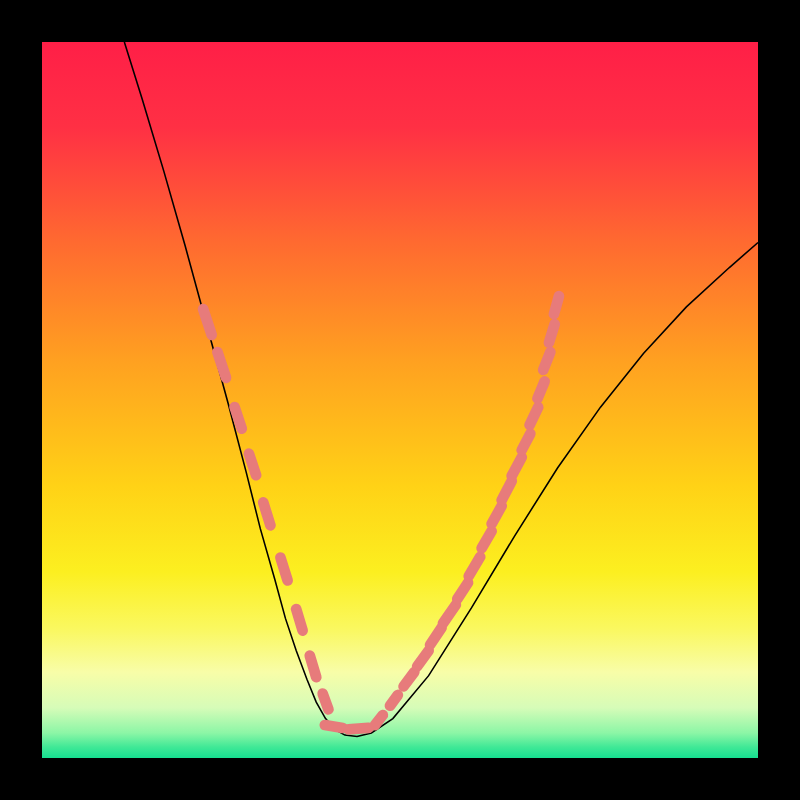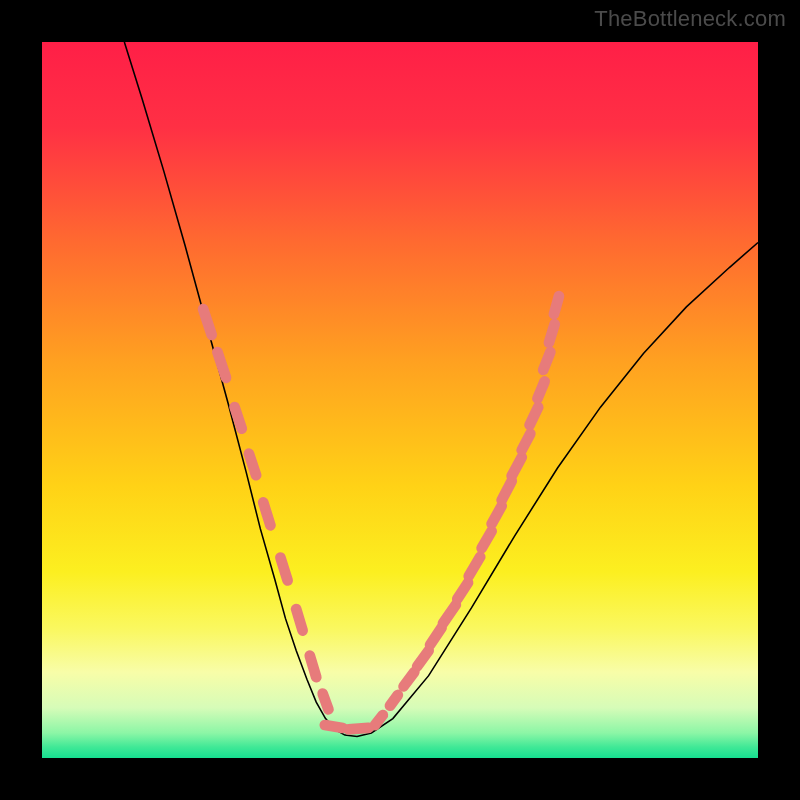--- a/index.html
+++ b/index.html
@@ -102,14 +102,13 @@
           <line x1="692" y1="498" x2="702" y2="474" stroke="#e77b7b" stroke-width="15" stroke-linecap="round"></line>
           <line x1="700" y1="458" x2="710" y2="433" stroke="#e77b7b" stroke-width="15" stroke-linecap="round"></line>
           <line x1="708" y1="420" x2="716" y2="394" stroke="#e77b7b" stroke-width="15" stroke-linecap="round"></line>
           <line x1="715" y1="380" x2="722" y2="355" stroke="#e77b7b" stroke-width="15" stroke-linecap="round"></line>
           <line x1="395" y1="954" x2="420" y2="958" stroke="#e77b7b" stroke-width="15" stroke-linecap="round"></line>
           <line x1="428" y1="960" x2="456" y2="958" stroke="#e77b7b" stroke-width="15" stroke-linecap="round"></line>
         </g>
     </svg>
   </div>
 
-  <div class="watermark">TheBottleneck.com</div>
 </div>
 
 </body></html>

